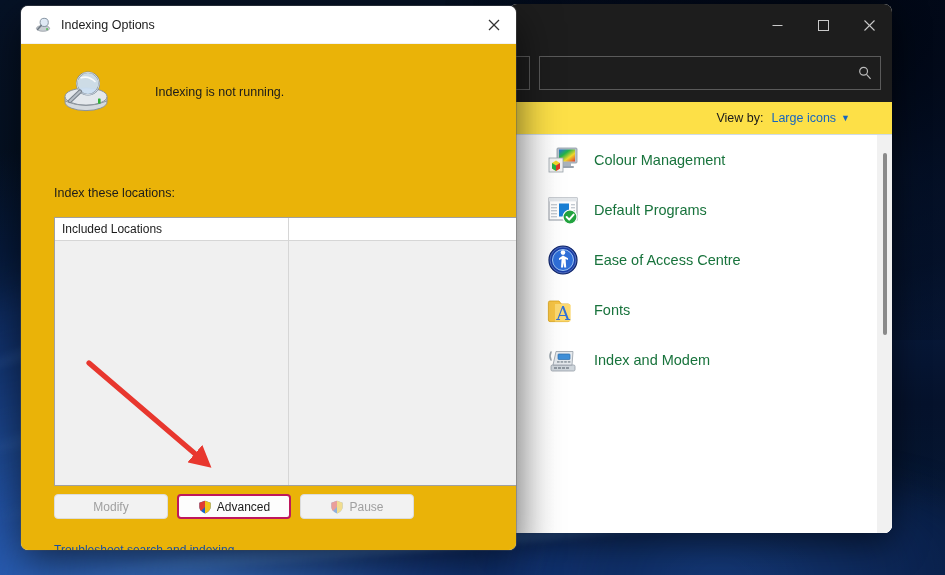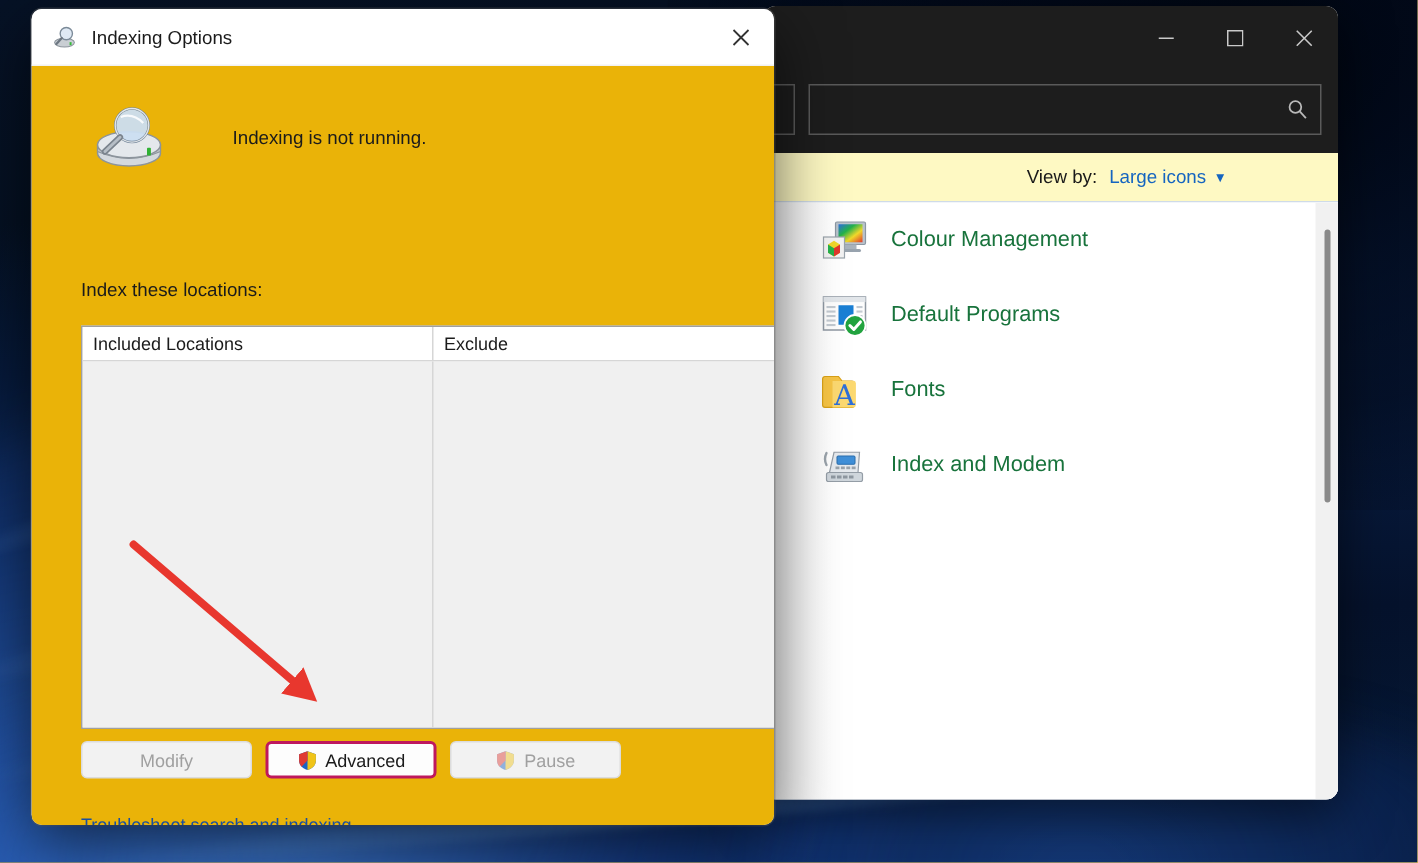--- a/index.html
+++ b/index.html
@@ -119,23 +119,23 @@
   }
 
   #cpl-body {
     position: relative;
     height: 431px;
     background: #ffffff;
   }
   #cpl-viewby {
     position: relative;
     height: 32px;
-    background: #fef9c3;
+    background: #fde047;
     display: flex; align-items: center; justify-content: flex-end;
-    padding-right: 74px;
+    padding-right: 42px;
     font-size: 12.5px;
   }
   #cpl-viewby-label { color: #1a1a1a; margin-right: 8px; }
   #cpl-viewby-value { color: #1565c0; }
   #cpl-viewby-caret { color: #1565c0; margin-left: 5px; font-size: 9px; }
   #cpl-divider {
     height: 1px;
     background: #cfdbe8;
   }
   #cpl-items-wrap {
@@ -416,20 +416,35 @@
                   <rect x="25" y="20" width="4" height="1.4"></rect>
               </g>
               <rect x="13" y="10.5" width="10" height="13" fill="#1a7fd4"></rect>
               <circle cx="24" cy="24" r="7" fill="#22a33f" stroke="#fff" stroke-width="1.2"></circle>
               <polyline points="20.6,24 23.2,26.6 27.6,21.6" fill="none" stroke="#fff" stroke-width="2" stroke-linecap="round" stroke-linejoin="round"></polyline>
             </svg>
           </div>
           <span class="cpl-item-label">Default Programs</span>
         </div>
 
+        <div class="cpl-item">
+          <div class="cpl-item-icon">
+            <svg width="34" height="34" viewBox="0 0 34 34">
+              <circle cx="17" cy="17" r="14" fill="#1a3fa8" stroke="#0e2467" stroke-width="1.2"></circle>
+              <circle cx="17" cy="17" r="10.5" fill="#2f6fd8"></circle>
+              <circle cx="17" cy="17" r="10.5" fill="none" stroke="#9fc6f5" stroke-width="1"></circle>
+              <g fill="#ffffff">
+                <circle cx="17" cy="9.6" r="2.3"></circle>
+                <path d="M17 12.6 L13 15.2 L13 17 L15.6 16.1 L15.0 24.6 L17 24.6 L17.6 19.6 L18.2 24.6 L20.2 24.6 L19.6 16.1 L22 17 L22 15.2 Z"></path>
+              </g>
+              <circle cx="17" cy="17" r="13" fill="none" stroke="#ffffff" stroke-width="0.7" opacity="0.35"></circle>
+            </svg>
+          </div>
+          <span class="cpl-item-label">Ease of Access Centre</span>
+        </div>
 
         <div class="cpl-item">
           <div class="cpl-item-icon">
             <svg width="34" height="34" viewBox="0 0 34 34">
               <path d="M4 8 h9 l2.4 3 H22 a1.6 1.6 0 0 1 1.6 1.6 V27 a1.6 1.6 0 0 1 -1.6 1.6 H4 a1.6 1.6 0 0 1 -1.6 -1.6 V9.6 A1.6 1.6 0 0 1 4 8 Z" fill="#f6c445" stroke="#d9a117" stroke-width="0.8"></path>
               <path d="M9 11 h14 a1.6 1.6 0 0 1 1.6 1.6 V27 a1.6 1.6 0 0 1 -1.6 1.6 H9 Z" fill="#fcd971"></path>
               <text x="17" y="27" font-family="DejaVu Serif, serif" font-size="19" fill="#2f6fd8" text-anchor="middle">A</text>
             </svg>
           </div>
           <span class="cpl-item-label">Fonts</span>
@@ -505,21 +520,20 @@
           </svg>
         </div>
         <span id="dlg-status-text">Indexing is not running.</span>
       </div>
 
       <span id="dlg-index-label">Index these locations:</span>
 
       <div id="dlg-list">
         <div id="dlg-list-header">
           <div class="dlg-col" id="dlg-col-included">Included Locations</div>
-          <div class="dlg-col" id="dlg-col-exclude">Exclude</div>
         </div>
         <div id="dlg-list-body">
           <div class="vsep"></div>
         </div>
       </div>
 
       <div id="dlg-buttons">
         <div class="dlg-btn disabled" id="btn-modify">
           <span>Modify</span>
         </div>

